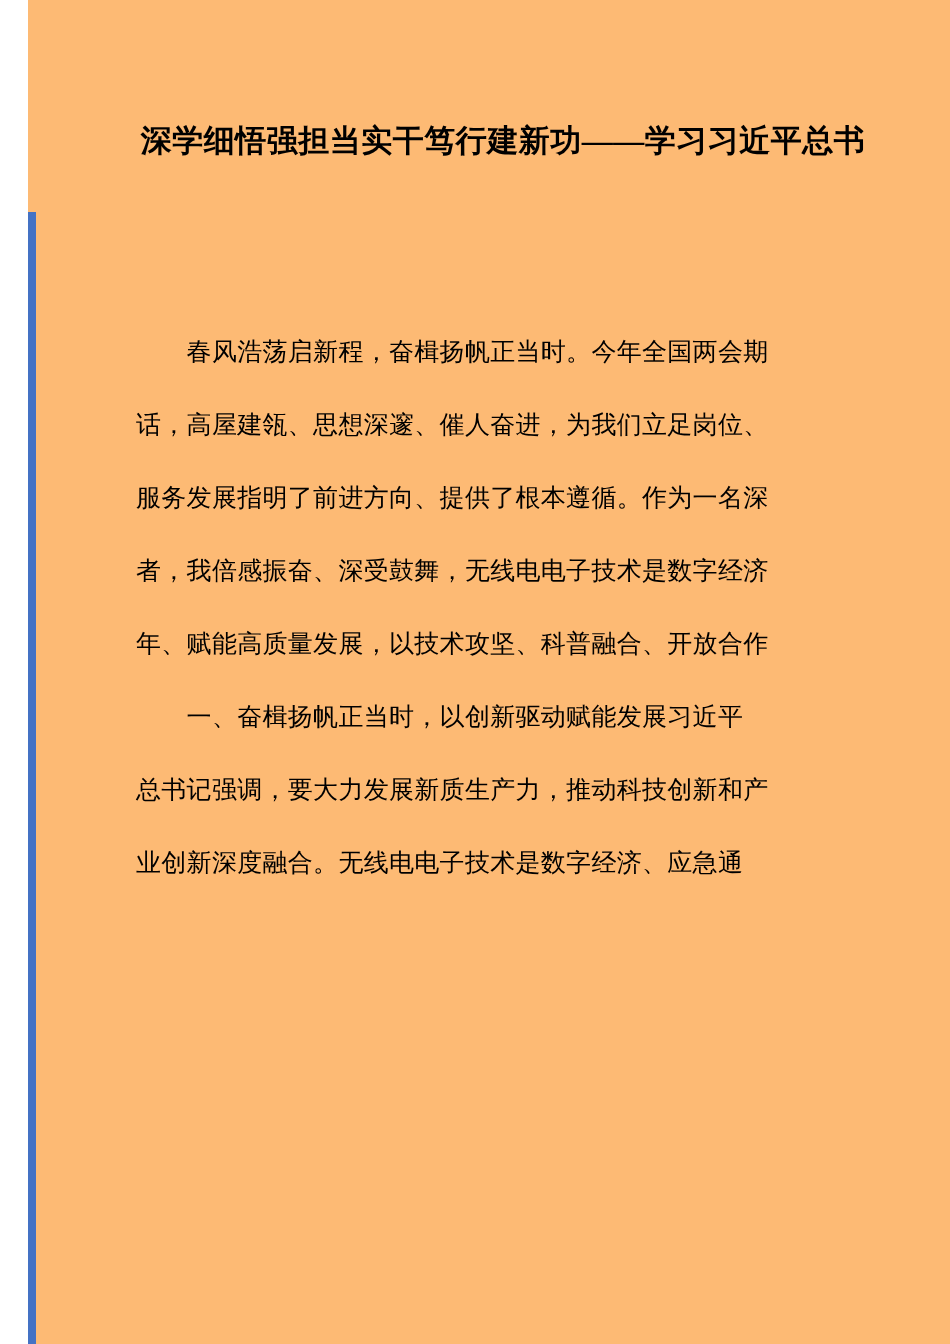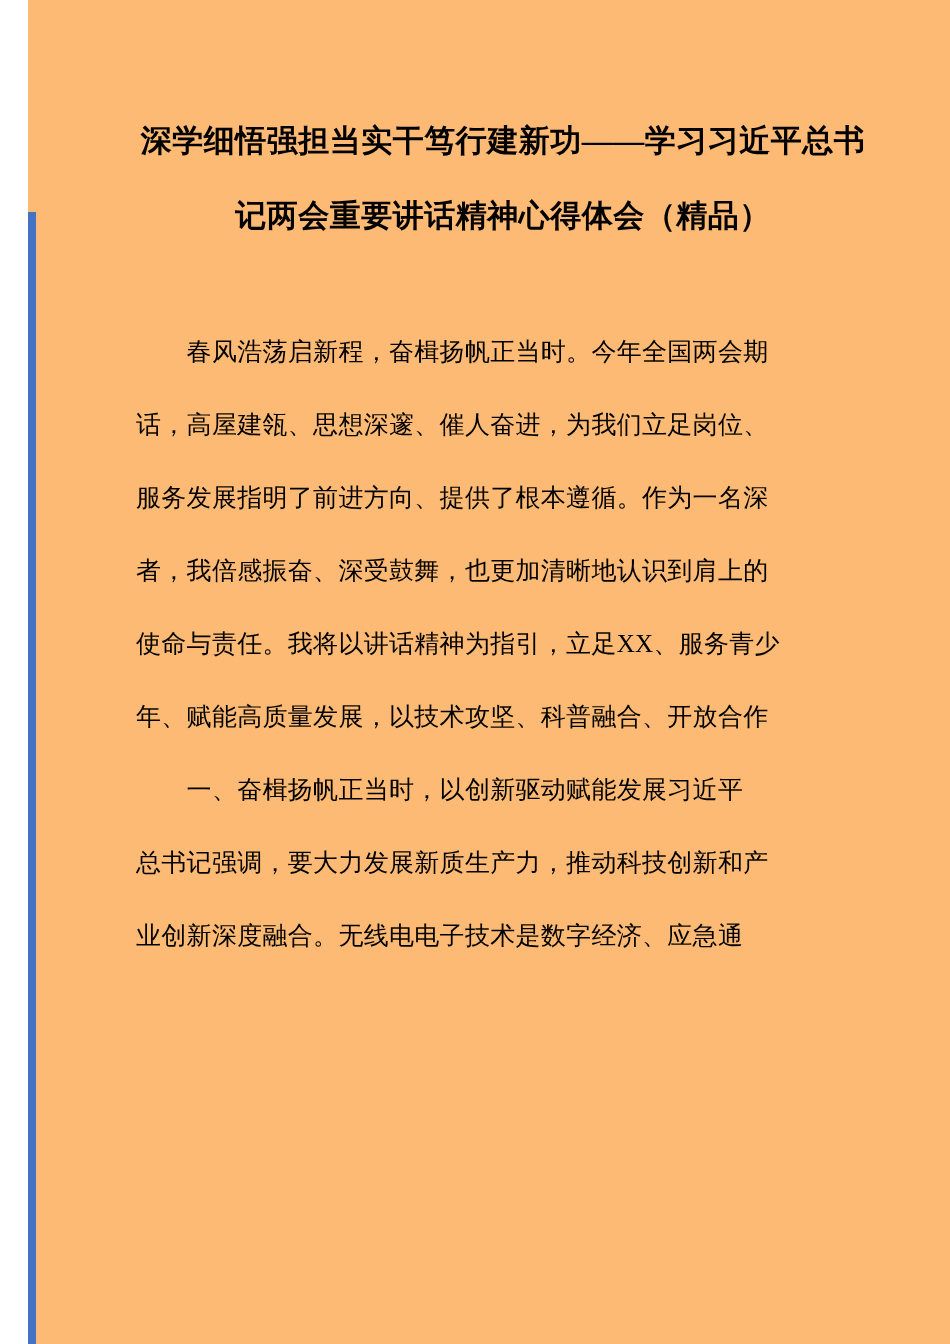--- a/index.html
+++ b/index.html
@@ -56,28 +56,26 @@
 </style>
 </head>
 <body>
 
 <div class="page">
 
   <div class="left-bar" style="background: rgb(68, 114, 196);"></div>
 
   <div class="doc-title">
     <span class="title-line">深学细悟强担当实干笃行建新功——学习习近平总书</span>
-    <span class="title-line">记两会重要讲话精神心得体会（精品）</span>
   </div>
 
   <div class="doc-body">
     <span class="body-line">　　春风浩荡启新程，奋楫扬帆正当时。今年全国两会期</span>
     <span class="body-line">话，高屋建瓴、思想深邃、催人奋进，为我们立足岗位、</span>
     <span class="body-line">服务发展指明了前进方向、提供了根本遵循。作为一名深</span>
-    <span class="body-line">者，我倍感振奋、深受鼓舞，也更加清晰地认识到肩上的</span>
-    <span class="body-line">使命与责任。我将以讲话精神为指引，立足XX、服务青少</span>
+    <span class="body-line">者，我倍感振奋、深受鼓舞，无线电电子技术是数字经济</span>
     <span class="body-line">年、赋能高质量发展，以技术攻坚、科普融合、开放合作</span>
     <span class="body-line">　　一、奋楫扬帆正当时，以创新驱动赋能发展习近平</span>
     <span class="body-line">总书记强调，要大力发展新质生产力，推动科技创新和产</span>
     <span class="body-line">业创新深度融合。无线电电子技术是数字经济、应急通</span>
   </div>
 
 </div>
 
 </body></html>

